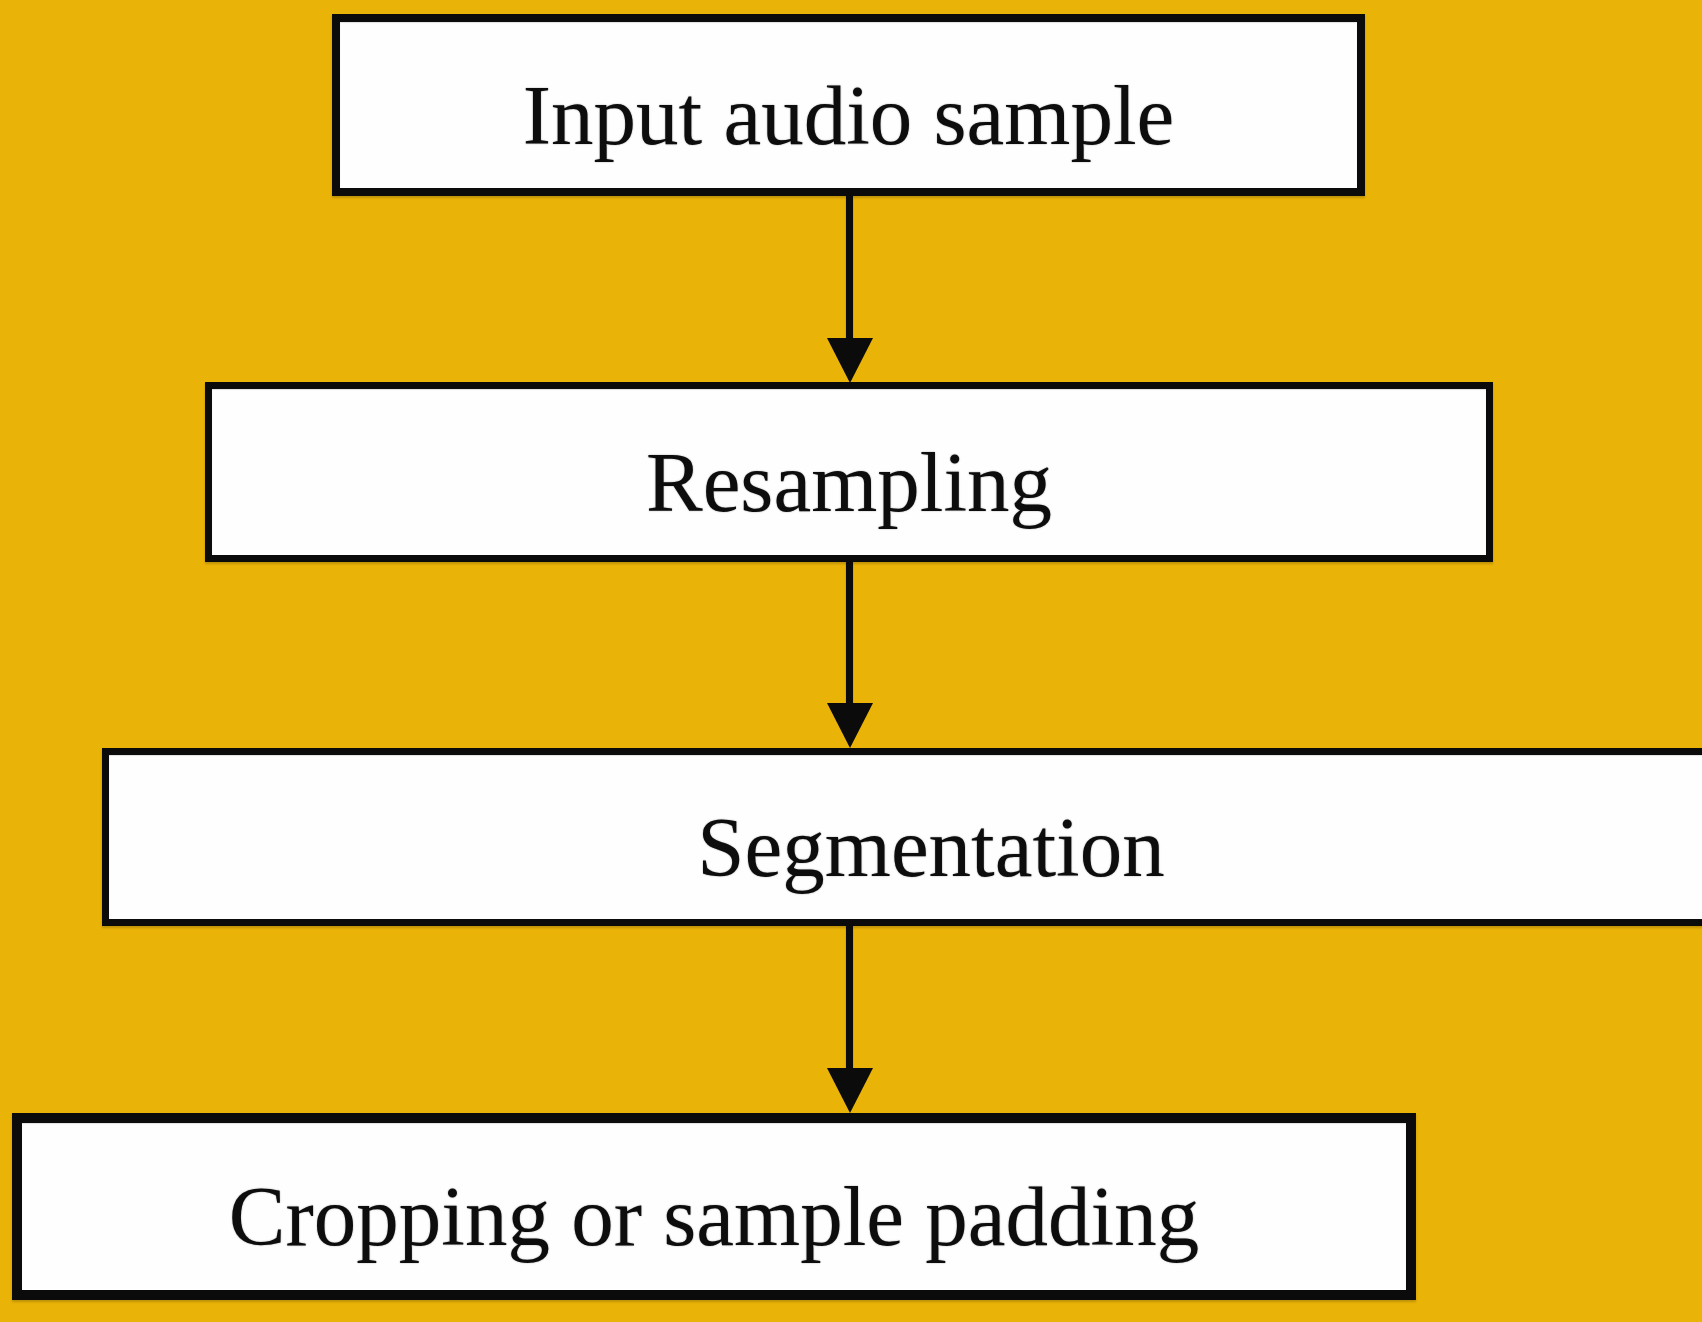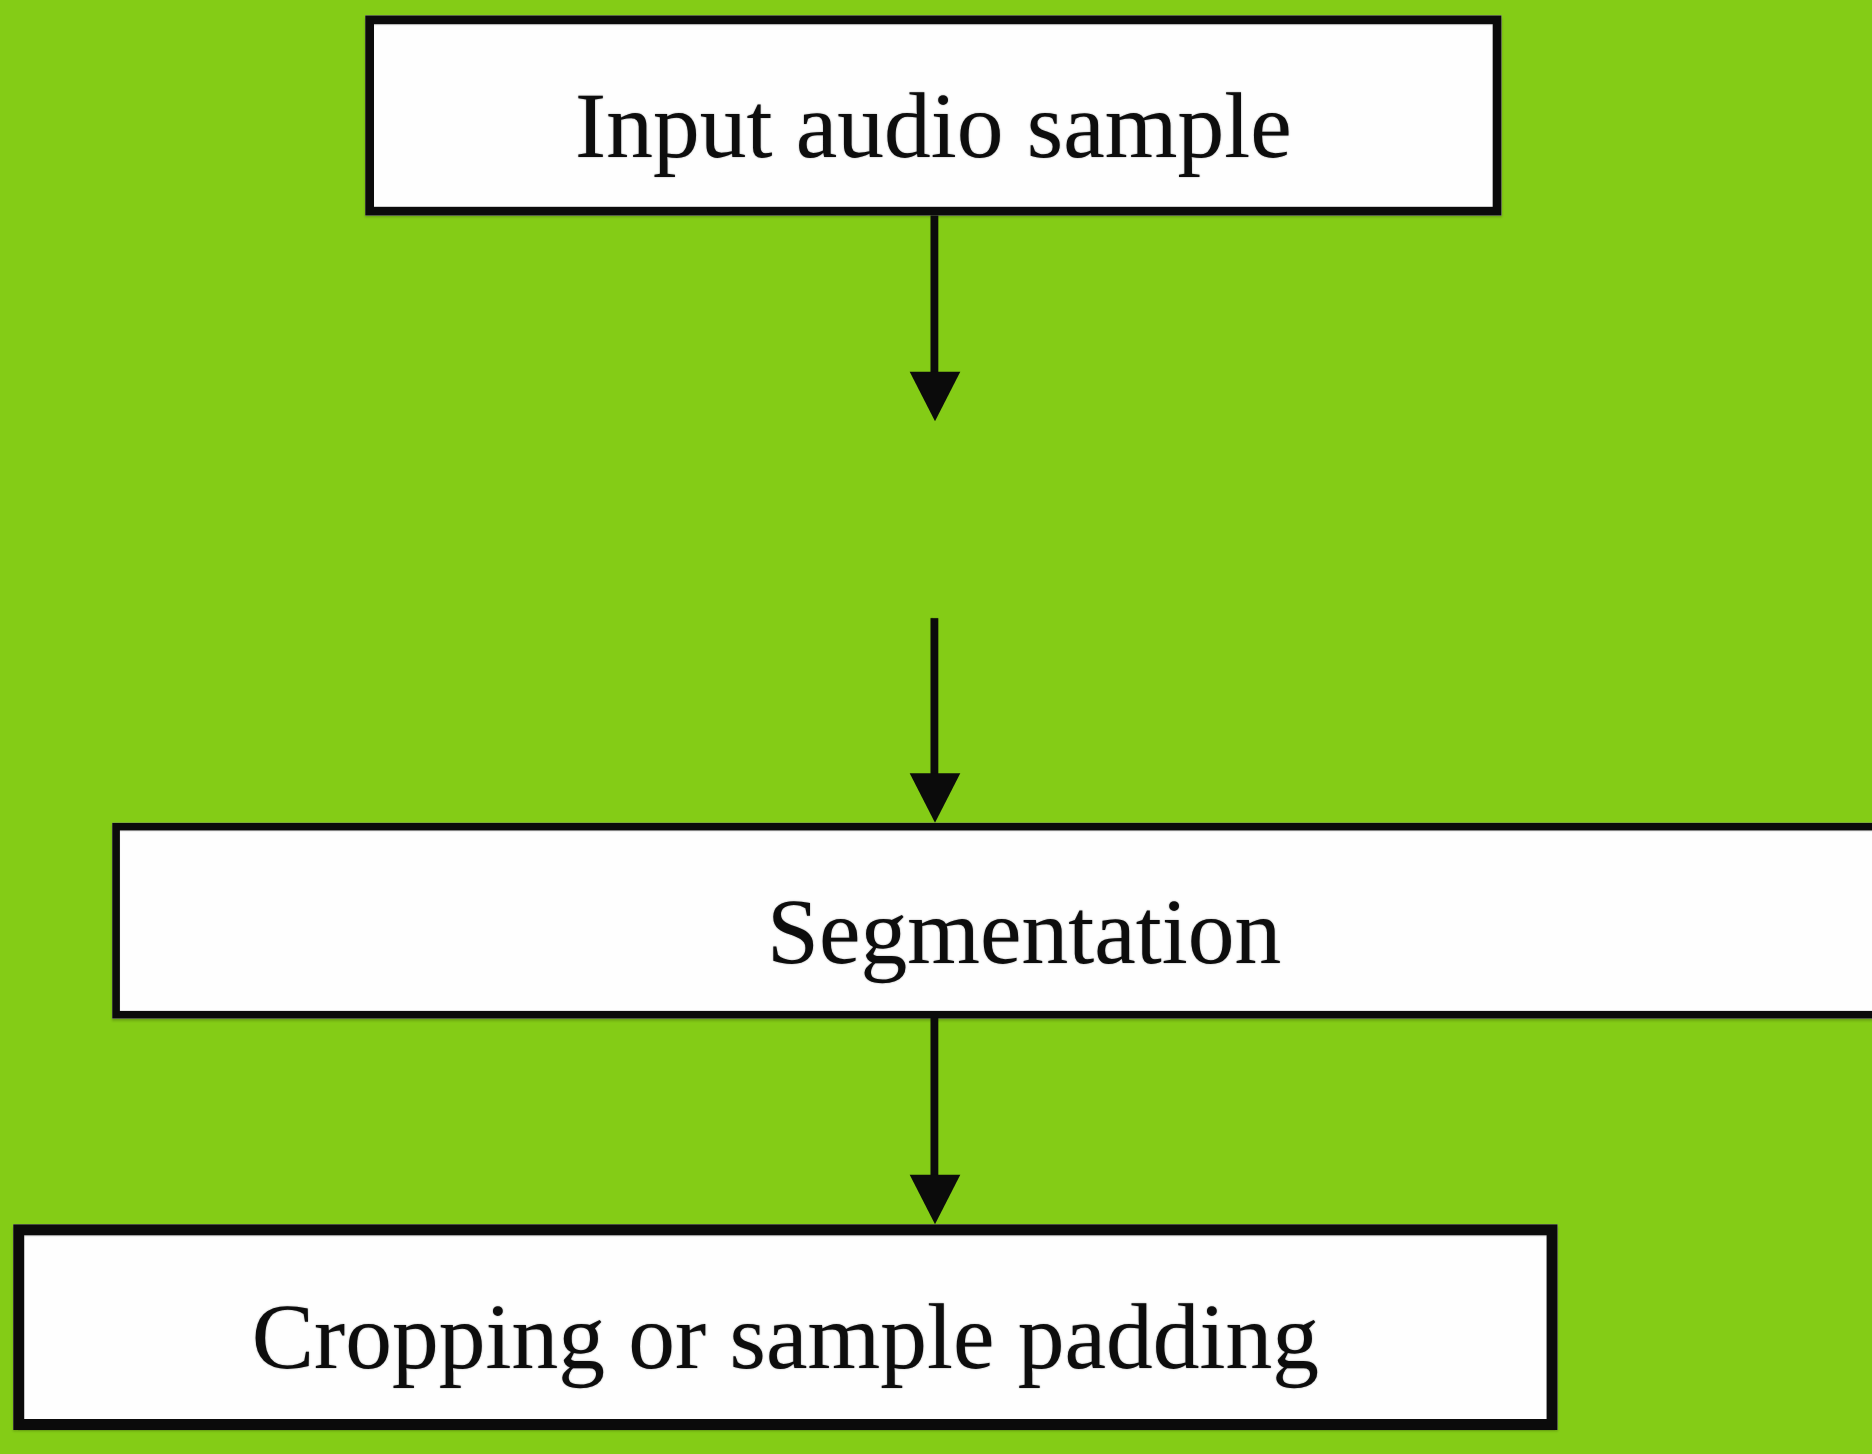--- a/index.html
+++ b/index.html
@@ -4,21 +4,21 @@
 <style>
   html, body {
     margin: 0;
     padding: 0;
     background: #ffffff;
   }
   .canvas {
     position: relative;
     width: 1702px;
     height: 1322px;
-    background: #84cc16;
+    background: #eab308;
     overflow: hidden;
     font-family: "Liberation Serif", "DejaVu Serif", serif;
   }
   .node {
     position: absolute;
     box-sizing: border-box;
     background: #fefefe;
     border: 7px solid #0b0b0b;
     display: flex;
     align-items: center;
@@ -69,20 +69,23 @@
 
   <div class="node node1">
     <span class="node-label">Input audio sample</span>
   </div>
 
   <div class="arrow arrow1">
     <div class="shaft"></div>
     <div class="head"></div>
   </div>
 
+  <div class="node node2">
+    <span class="node-label">Resampling</span>
+  </div>
 
   <div class="arrow arrow2">
     <div class="shaft"></div>
     <div class="head"></div>
   </div>
 
   <div class="node node3">
     <span class="node-label">Segmentation</span>
   </div>
 

